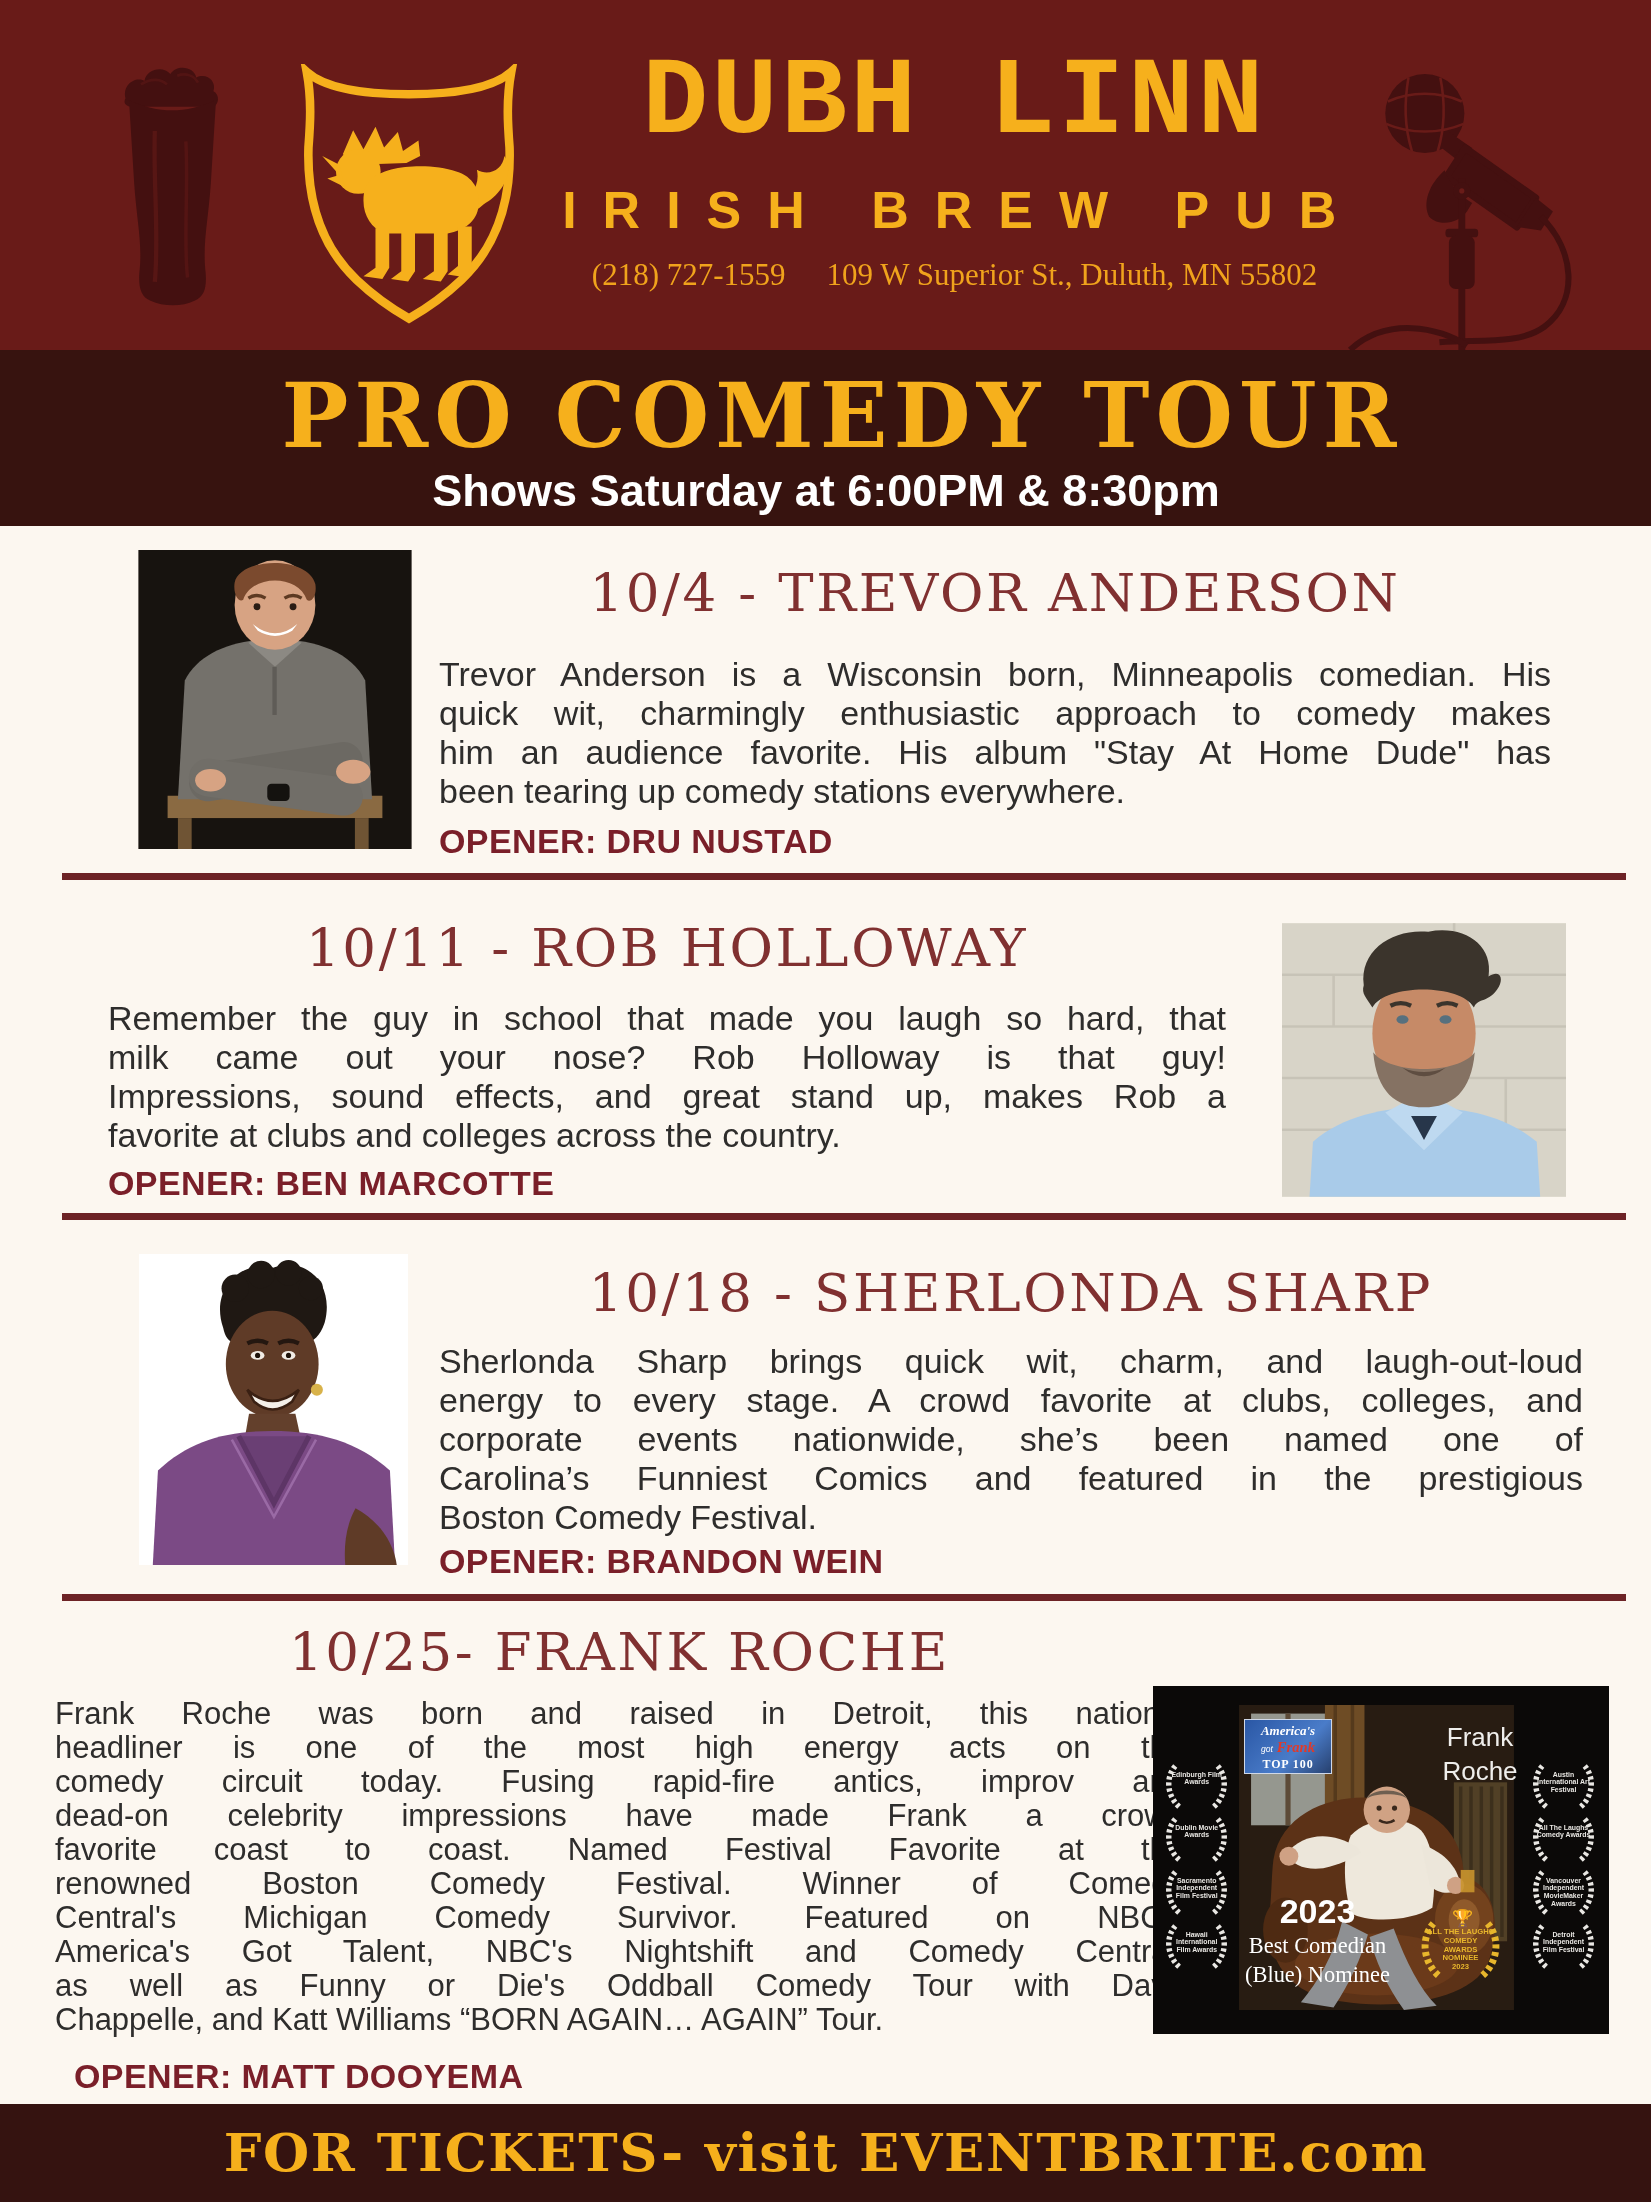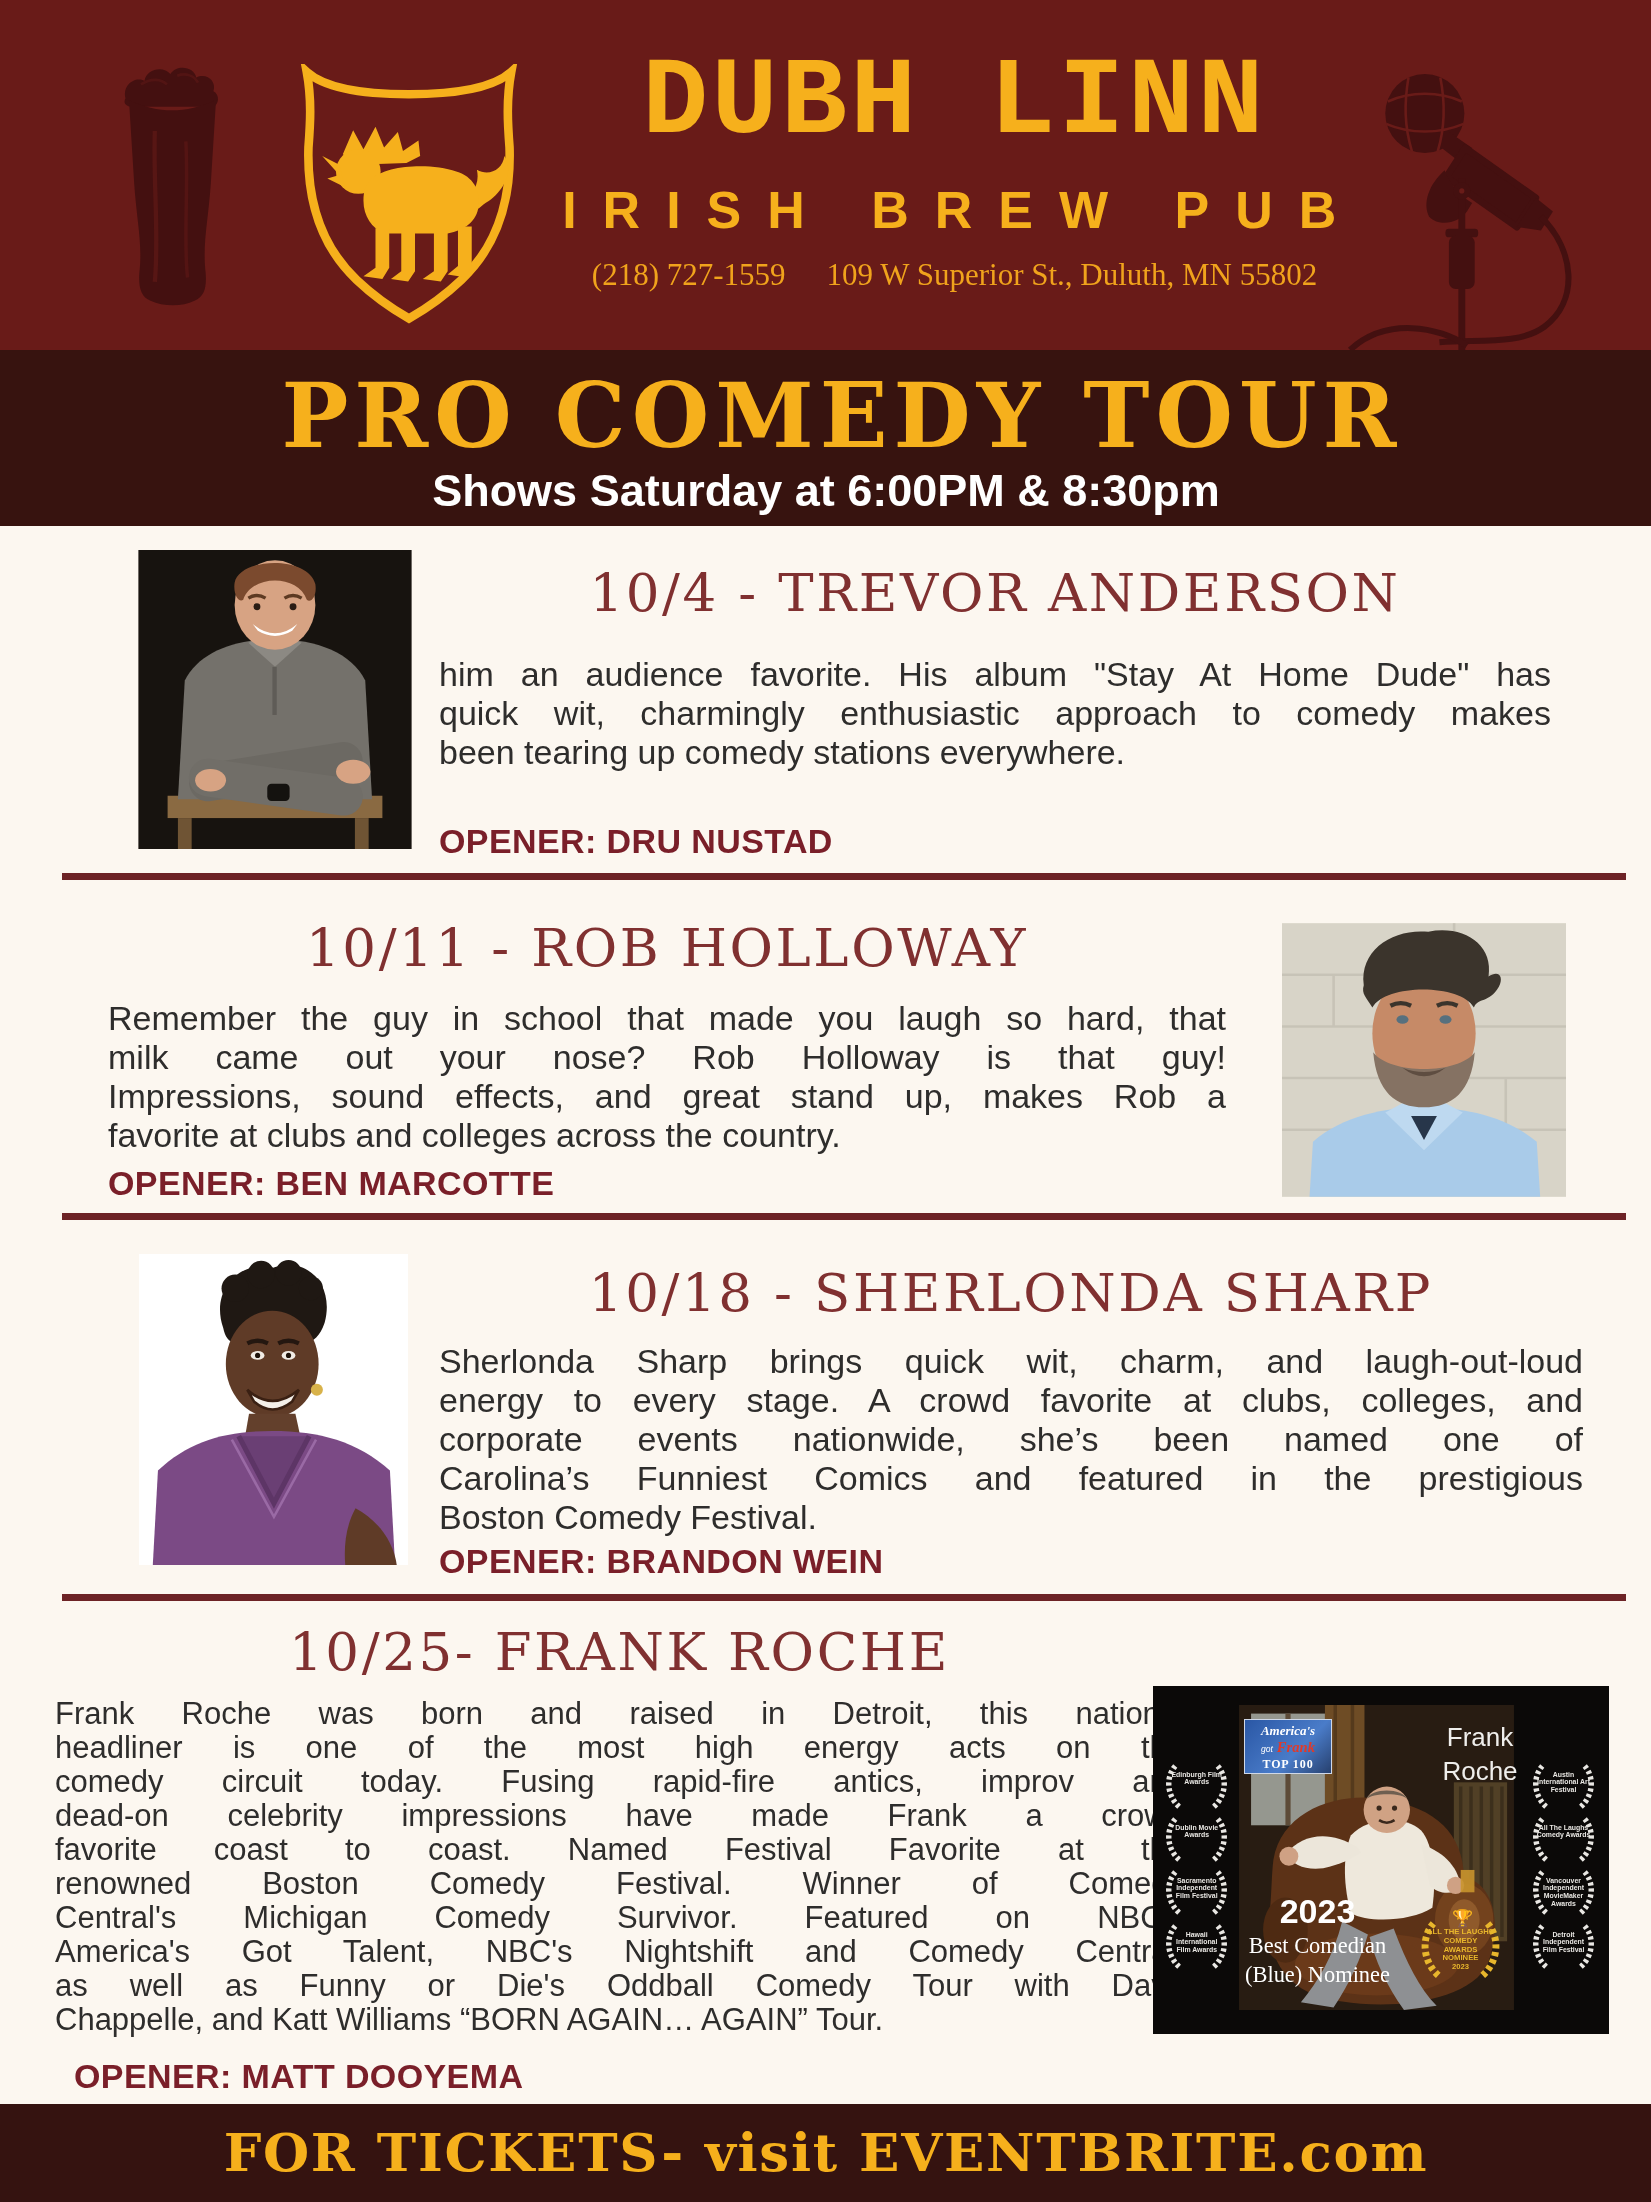--- a/index.html
+++ b/index.html
@@ -188,22 +188,23 @@
       </g>
       <ellipse cx="159" cy="64" rx="47" ry="52" fill="#d7a383"></ellipse>
       <path d="M112,38 C118,8 198,6 206,40 C208,54 201,62 196,58 C186,28 132,28 122,58 C117,62 110,52 112,38 Z" fill="#7b4a2e"></path>
       <path d="M128,56 Q138,50 148,56 M170,56 Q180,50 190,56" stroke="#5d3a22" stroke-width="4" fill="none"></path>
       <circle cx="138" cy="66" r="4" fill="#2a1d15"></circle>
         <circle cx="180" cy="66" r="4" fill="#2a1d15"></circle>
       <path d="M133,86 Q159,108 185,86 L179,94 Q159,106 139,94 Z" fill="#ffffff"></path>
     </svg>
     <h2 class="show-heading" style="margin:0;">10/4 - TREVOR ANDERSON</h2>
     <div class="bio">
+      <div class="ln">Trevor Anderson is a Wisconsin born, Minneapolis comedian. His</div>
+      <div class="ln">quick wit, charmingly enthusiastic approach to comedy makes</div>
       <div class="ln">him an audience favorite. His album "Stay At Home Dude" has</div>
-      <div class="ln">quick wit, charmingly enthusiastic approach to comedy makes</div>
       <div class="ln last">been tearing up comedy stations everywhere.</div>
     </div>
     <div class="opener">OPENER: DRU NUSTAD</div>
   </section>
   <div class="divider d1"></div>
 
   <section class="s2">
     <h2 class="show-heading" style="margin:0;">10/11 - ROB HOLLOWAY</h2>
     <div class="bio">
       <div class="ln">Remember the guy in school that made you laugh so hard, that</div>

